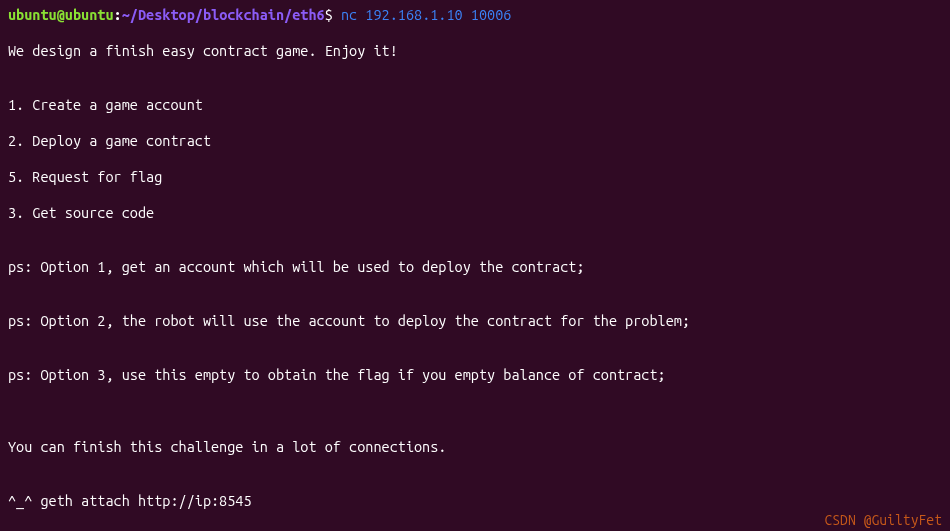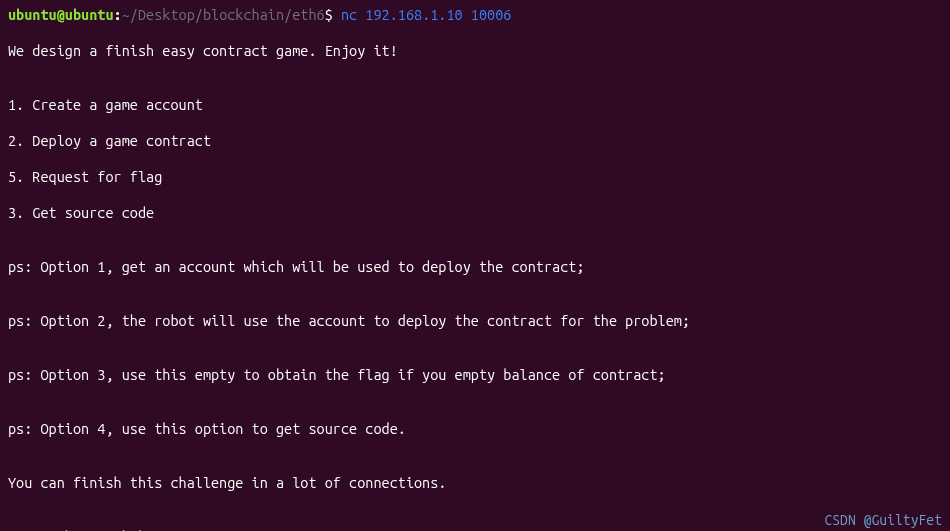--- a/index.html
+++ b/index.html
@@ -17,29 +17,29 @@
   .terminal {
     padding: 6px 8px 4px 8px;
     white-space: pre-wrap;
     word-break: break-all;
     position: relative;
     height: 100%;
     box-sizing: border-box;
   }
   .prompt-user { color: #8ae234; font-weight: bold; }
   .prompt-colon { color: #ffffff; font-weight: bold; }
-  .prompt-path { color: #737373; font-weight: normal; }
+  .prompt-path { color: #8b5cf6; font-weight: bold; }
   .prompt-dollar { color: #ffffff; }
   .cmd { color: #3b82f6; }
   .out { color: #ffffff; display: block; }
   .watermark {
     position: absolute;
     right: 8px;
     bottom: 2px;
-    color: #7dd3fc;
+    color: #f97316;
     font-size: 14px;
     opacity: 0.75;
     font-family: inherit;
   }
 </style>
 </head>
 <body>
 
 <div class="terminal"><span><span class="prompt-user">ubuntu@ubuntu</span><span class="prompt-colon">:</span><span class="prompt-path">~/Desktop/blockchain/eth6</span><span class="prompt-dollar">$</span><span class="cmd"> nc 192.168.1.10 10006</span></span>
 <span class="out"></span>
@@ -49,21 +49,20 @@
 <span class="out">2. Deploy a game contract</span>
 <span class="out">5. Request for flag</span>
 <span class="out">3. Get source code</span>
 <span class="out"></span>
 <span class="out">ps: Option 1, get an account which will be used to deploy the contract;</span>
 <span class="out"></span>
 <span class="out">ps: Option 2, the robot will use the account to deploy the contract for the problem;</span>
 <span class="out"></span>
 <span class="out">ps: Option 3, use this empty to obtain the flag if you empty balance of contract;</span>
 <span class="out"></span>
-<span class="out">ps: Option 4, use this option to get source code.</span>
 <span class="out"></span>
 <span class="out">You can finish this challenge in a lot of connections.</span>
 <span class="out"></span>
 <span class="out">^_^ geth attach http://ip:8545</span>
 <span class="out"></span>
 
 <span class="out"></span>
 
 
 

